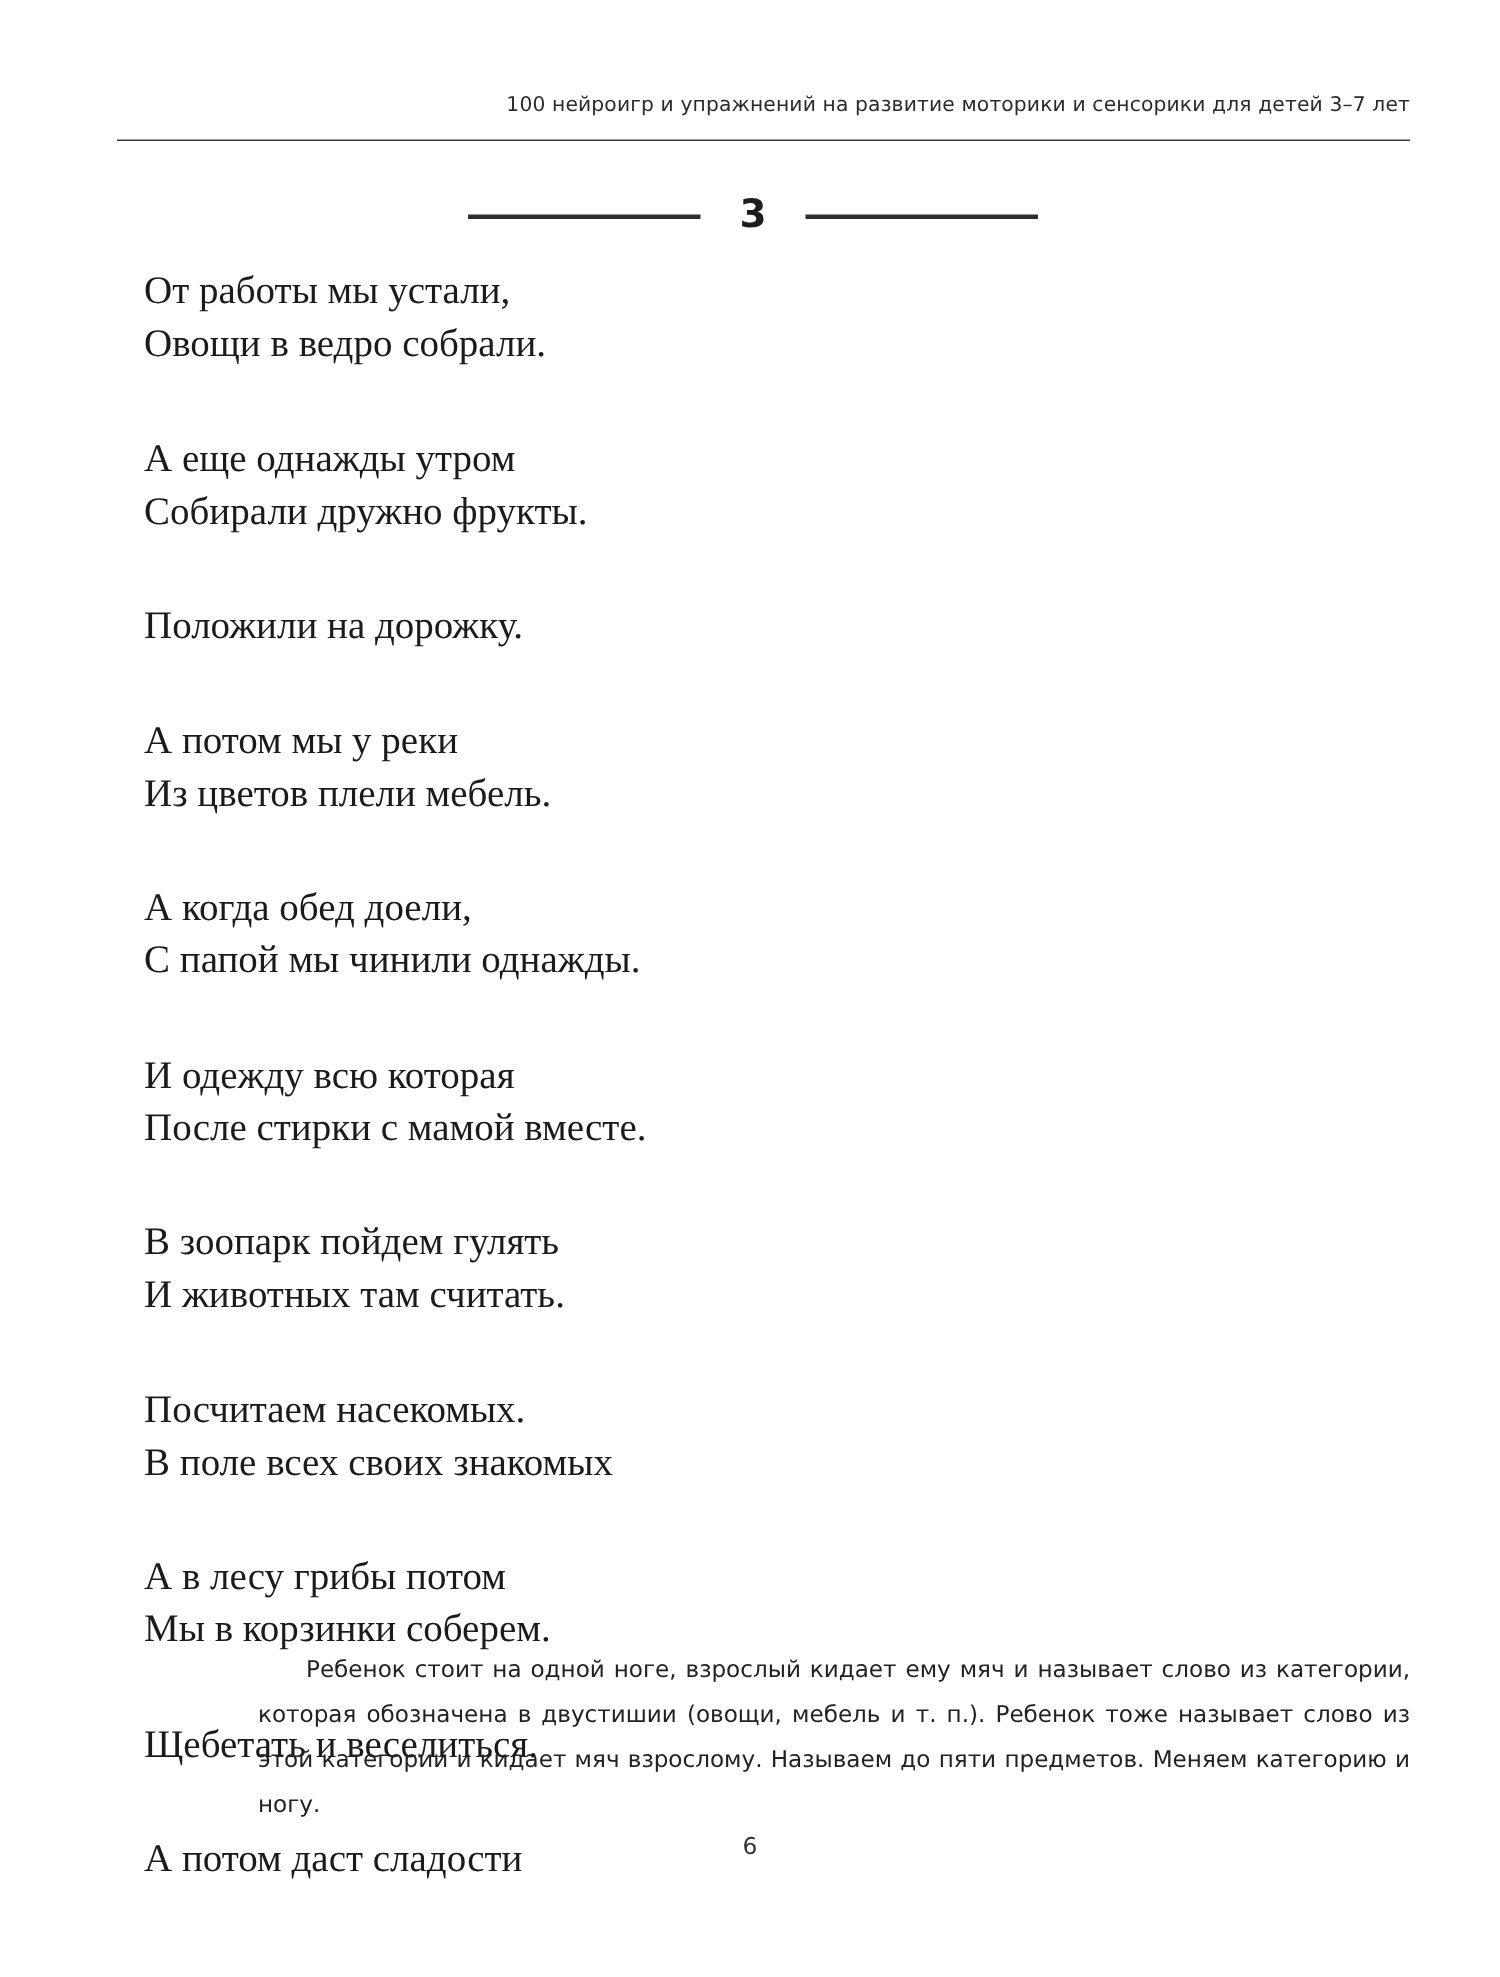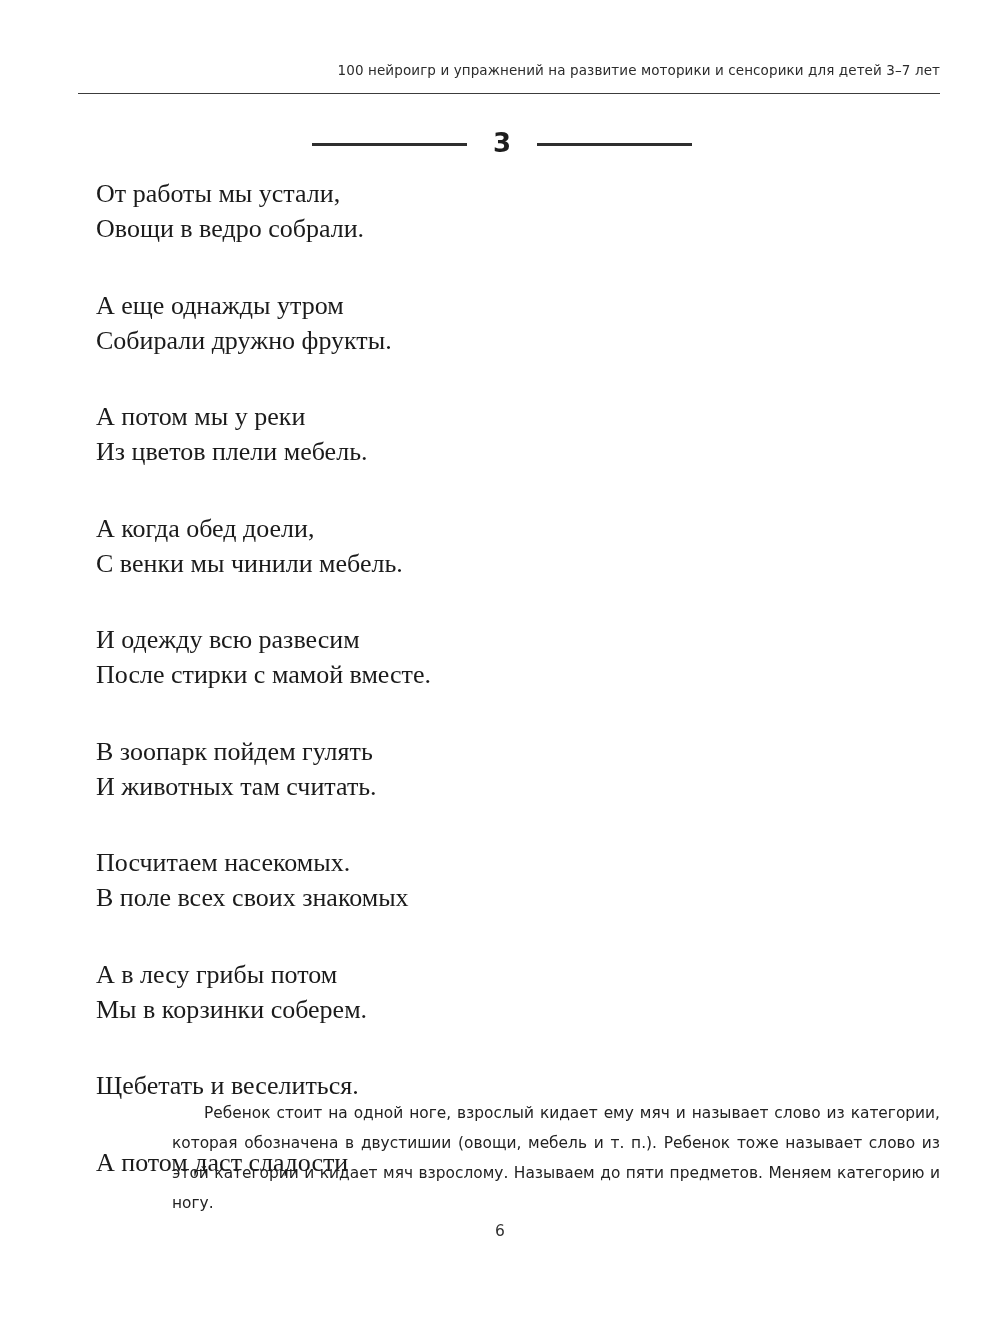--- a/index.html
+++ b/index.html
@@ -132,31 +132,32 @@
   <div class="poem">
     <div class="stanza">
       <div class="line">От работы мы устали,</div>
       <div class="line">Овощи в ведро собрали.</div>
     </div>
     <div class="stanza">
       <div class="line">А еще однажды утром</div>
       <div class="line">Собирали дружно фрукты.</div>
     </div>
     <div class="stanza">
+      <div class="line">Положили на дорожку.</div>
     </div>
     <div class="stanza">
       <div class="line">А потом мы у реки</div>
       <div class="line">Из цветов плели мебель.</div>
     </div>
     <div class="stanza">
       <div class="line">А когда обед доели,</div>
-      <div class="line">С венки мы чинили мебель.</div>
+      <div class="line">С папой мы чинили однажды.</div>
     </div>
     <div class="stanza">
-      <div class="line">И одежду всю развесим</div>
+      <div class="line">И одежду всю которая</div>
       <div class="line">После стирки с мамой вместе.</div>
     </div>
     <div class="stanza">
       <div class="line">В зоопарк пойдем гулять</div>
       <div class="line">И животных там считать.</div>
     </div>
     <div class="stanza">
       <div class="line">Посчитаем насекомых.</div>
       <div class="line">В поле всех своих знакомых</div>
     </div>

